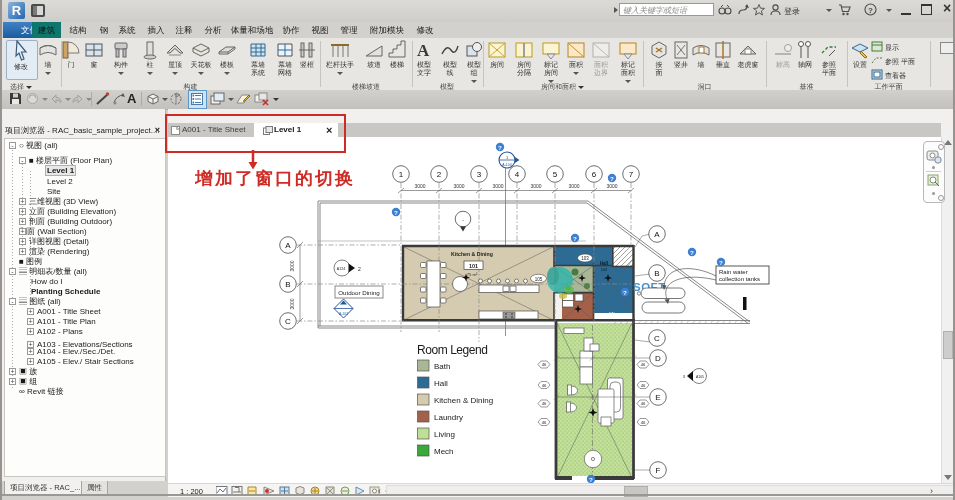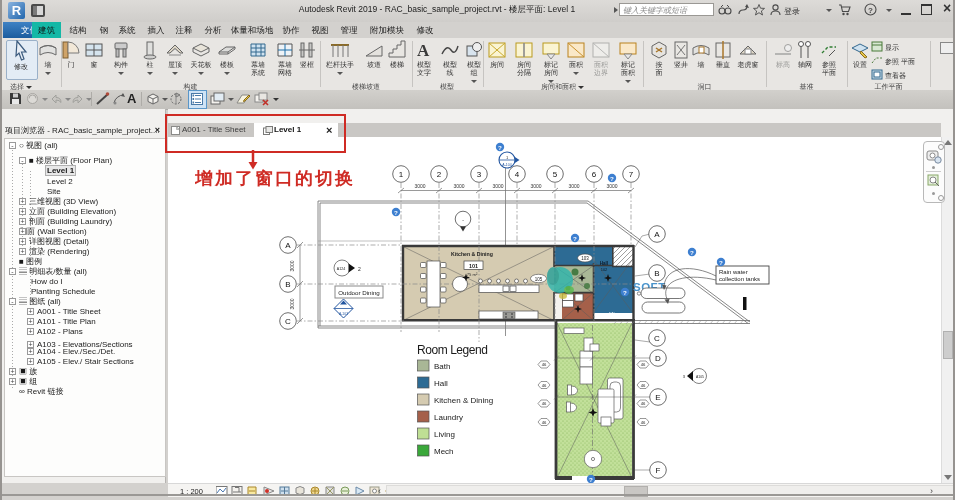--- a/index.html
+++ b/index.html
@@ -16,21 +16,21 @@
 #title-text{left:0;top:4px;width:840px;text-align:center;font-size:9px;color:#1c1c1c;}
 #searchbox{left:617px;top:3px;width:95px;height:13px;background:#fff;border:1px solid #9a9894;font-size:8px;color:#8a8a8a;font-style:italic;line-height:13px;padding-left:3px;box-sizing:border-box;}
 #searchbox:before{content:"";position:absolute;left:-6px;top:3px;border-left:4px solid #555;border-top:3px solid transparent;border-bottom:3px solid transparent;}
 #win-min{left:899px;top:5px;width:10px;height:8px;border-bottom:2px solid #333;}
 #win-max{left:919px;top:4px;width:9px;height:8px;border:1px solid #333;border-top:2px solid #333;}
 #win-close{left:939px;top:2px;width:12px;height:12px;font-size:12px;color:#333;font-weight:bold;line-height:12px;text-align:center;}
 
 #menubar{left:0;top:22px;width:955px;height:16px;background:#d3d1ce;font-size:8.5px;color:#222;}
 .mtab{position:absolute;top:0;height:16px;line-height:16px;text-align:center;}
 .mtab.file{background:linear-gradient(#3f82c4,#1b5c9e);color:#fff;padding-left:12px;}
-.mtab.act{background:#14b8a6;color:#111;}
+.mtab.act{background:#0f766e;color:#111;}
 
 #ribbon{left:0;top:38px;width:955px;height:52px;background:#e8e6e3;border-bottom:1px solid #b9b7b4;}
 .rsep{position:absolute;top:3px;width:1px;height:46px;background:#c6c4c1;}
 .rgl{position:absolute;top:44px;height:8px;font-size:7px;color:#454545;text-align:center;}
 .rbtn{position:absolute;top:2px;width:26px;text-align:center;font-size:7px;color:#333;line-height:1.18;}
 .rbtn .ric{display:block;margin:0 auto 1px auto;}
 .car{display:inline-block;width:0;height:0;border-left:3px solid transparent;border-right:3px solid transparent;border-top:3px solid #555;vertical-align:middle;}
 
 #qat{left:0;top:90px;width:955px;height:19px;background:linear-gradient(#d2d0cc,#c3c1bd);border-bottom:1px solid #aeaca9;}
 .qi{position:absolute;top:2px;}
@@ -53,21 +53,20 @@
 #hscrollrow{left:166px;top:483px;width:785px;height:13px;background:#f5f4f2;border-top:1px solid #d8d8d8;}
 #redrect{left:163px;top:114px;width:177px;height:35px;border:2px solid #cf2b24;}
 #redtext{left:193px;top:168px;font-size:17px;font-weight:bold;color:#cf2b24;letter-spacing:2px;}
 </style>
 </head>
 <body>
 <div id="app">
   <div id="titlebar" class="abs"></div>
   <div id="rlogo" class="abs">R</div>
   <div id="appicon" class="abs"></div>
-  <div id="title-text" class="abs" style="left:60px;width:750px;font-size:8.5px;">Autodesk Revit 2019 - RAC_basic_sample_project.rvt - 楼层平面: Level 1</div>
   <div id="searchbox" class="abs">键入关键字或短语</div>
   <svg class="abs" style="left:716px;top:4px;" width="14" height="12" viewBox="0 0 14 12">
       <circle cx="4" cy="7" r="3" fill="none" stroke="#4a4a4a" stroke-width="1.1"></circle>
       <circle cx="10" cy="7" r="3" fill="none" stroke="#4a4a4a" stroke-width="1.1"></circle>
       <path d="M6.5 6 L7.5 6 M3 3 L5 1 M11 3 L9 1" stroke="#4a4a4a"></path>
     </svg>
   <svg class="abs" style="left:735px;top:4px;" width="12" height="12" viewBox="0 0 12 12">
       <path d="M2 10 Q2 6 6 6 Q10 6 10 2" fill="none" stroke="#4a4a4a" stroke-width="1.2"></path>
       <path d="M10 0 L12 4 L8 3 Z" fill="#4a4a4a"></path>
     </svg>
@@ -362,38 +361,42 @@
     <div class="abs" style="left:7px;top:8px;width:1px;height:242px;background-image:repeating-linear-gradient(#aaa 0 1px,transparent 1px 3px);"></div>
     <div class="abs" style="left:17px;top:22px;width:1px;height:90px;background-image:repeating-linear-gradient(#aaa 0 1px,transparent 1px 3px);"></div>
     <div class="abs" style="left:25px;top:32px;width:1px;height:130px;background-image:repeating-linear-gradient(#aaa 0 1px,transparent 1px 3px);"></div>
     <div class="trow" style="top:2px;left:4px;"><span class="pm" style="left:0;top:1px;">-</span><span style="margin-left:10px;">○ 视图 (all)</span></div>
     <div class="trow" style="top:17px;left:14px;"><span class="pm" style="left:0;top:1px;">-</span><span style="margin-left:10px;">■ 楼层平面 (Floor Plan)</span></div>
     <div class="trow" style="top:27px;left:40px;font-weight:bold;"><span style="background:#e8e8e8;border:1px solid #b0b0b0;padding:0 1px;">Level 1</span></div>
     <div class="trow" style="top:38px;left:42px;">Level 2</div>
     <div class="trow" style="top:48px;left:42px;">Site</div>
     <div class="trow" style="top:58px;left:14px;"><span class="pm" style="left:0;top:1px;">+</span><span style="margin-left:10px;">三维视图 (3D View)</span></div>
     <div class="trow" style="top:68px;left:14px;"><span class="pm" style="left:0;top:1px;">+</span><span style="margin-left:10px;text-align:right;">立面 (Building Elevation)</span></div>
-    <div class="trow" style="top:78px;left:14px;"><span class="pm" style="left:0;top:1px;">+</span><span style="margin-left:10px;">剖面 (Building Laundry)</span></div>
+    <div class="trow" style="top:78px;left:14px;"><span class="pm" style="left:0;top:1px;">+</span><span style="margin-left:10px;">剖面 (Building Outdoor)</span></div>
     <div class="trow" style="top:88px;left:14px;"><span class="pm" style="left:0;top:1px;">+</span><span style="">剖面 (Wall Section)</span></div>
     <div class="trow" style="top:98px;left:14px;"><span class="pm" style="left:0;top:1px;">+</span><span style="margin-left:10px;">详图视图 (Detail)</span></div>
     <div class="trow" style="top:108px;left:14px;"><span class="pm" style="left:0;top:1px;">+</span><span style="margin-left:10px;">渲染 (Rendering)</span></div>
     <div class="trow" style="top:118px;left:4px;"><span style="margin-left:10px;">■ 图例</span></div>
     <div class="trow" style="top:128px;left:4px;"><span class="pm" style="left:0;top:1px;">-</span><span style="margin-left:10px;">▤ 明细表/数量 (all)</span></div>
     <div class="trow" style="top:138px;left:26px;">How do I</div>
-    <div class="trow" style="top:148px;left:26px;">Planting Schedule</div>
+    <div class="trow" style="top:148px;left:26px;font-weight:bold;">Planting Schedule</div>
     <div class="trow" style="top:158px;left:4px;"><span class="pm" style="left:0;top:1px;">-</span><span style="margin-left:10px;">▤ 图纸 (all)</span></div>
     <div class="trow" style="top:168px;left:22px;"><span class="pm" style="left:0;top:1px;">+</span><span style="margin-left:10px;">A001 - Title Sheet</span></div>
     <div class="trow" style="top:178px;left:22px;"><span class="pm" style="left:0;top:1px;">+</span><span style="margin-left:10px;">A101 - Title Plan</span></div>
     <div class="trow" style="top:188px;left:22px;"><span class="pm" style="left:0;top:1px;">+</span><span style="margin-left:10px;">A102 - Plans</span></div>
     <div class="trow" style="top:201px;left:22px;"><span class="pm" style="left:0;top:1px;">+</span><span style="margin-left:10px;">A103 - Elevations/Sections</span></div>
     <div class="trow" style="top:208px;left:22px;"><span class="pm" style="left:0;top:1px;">+</span><span style="margin-left:10px;">A104 - Elev./Sec./Det.</span></div>
     <div class="trow" style="top:218px;left:22px;"><span class="pm" style="left:0;top:1px;">+</span><span style="margin-left:10px;">A105 - Elev./ Stair Sections</span></div>
     <div class="trow" style="top:228px;left:4px;"><span class="pm" style="left:0;top:1px;">+</span><span style="margin-left:10px;">▣ 族</span></div>
     <div class="trow" style="top:238px;left:4px;"><span class="pm" style="left:0;top:1px;">+</span><span style="margin-left:10px;">▣ 组</span></div>
     <div class="trow" style="top:248px;left:4px;"><span style="margin-left:10px;">∞ Revit 链接</span></div>
+  </div>
+  <div id="btabs" class="abs">
+    <div class="btab" style="left:2px;background:#f2f1ef;">项目浏览器 - RAC_...</div>
+    <div class="btab" style="left:79px;">属性</div>
   </div>
 
   <div id="tabstrip" class="abs">
     <div class="vtab" style="left:0;width:71px;background:#c9c7c4;padding-left:14px;">A001 - Title Sheet</div>
       <svg class="abs" style="left:3px;top:3px;" width="9" height="9">
         <rect x="0.5" y="0.5" width="8" height="8" fill="#fff" stroke="#8a8a88"></rect>
         <path d="M5.5 0.5 L8.5 3.5 L5.5 3.5 Z" fill="#c8c8c6" stroke="#8a8a88" stroke-width="0.5"></path>
       </svg>
     <div class="vtab" style="left:86px;width:62px;background:#ffffff;height:15px;padding-left:20px;font-weight:bold;color:#111;">Level 1</div>
       <svg class="abs" style="left:95px;top:3px;" width="10" height="9">

